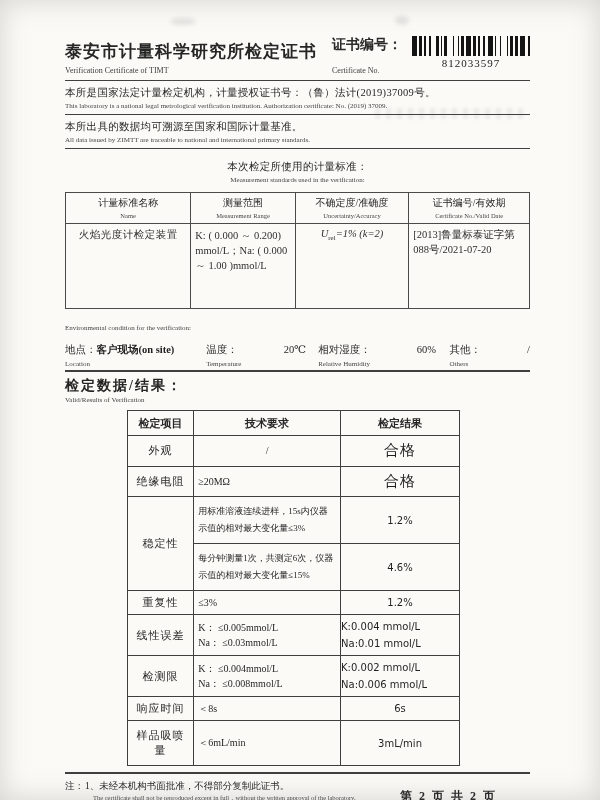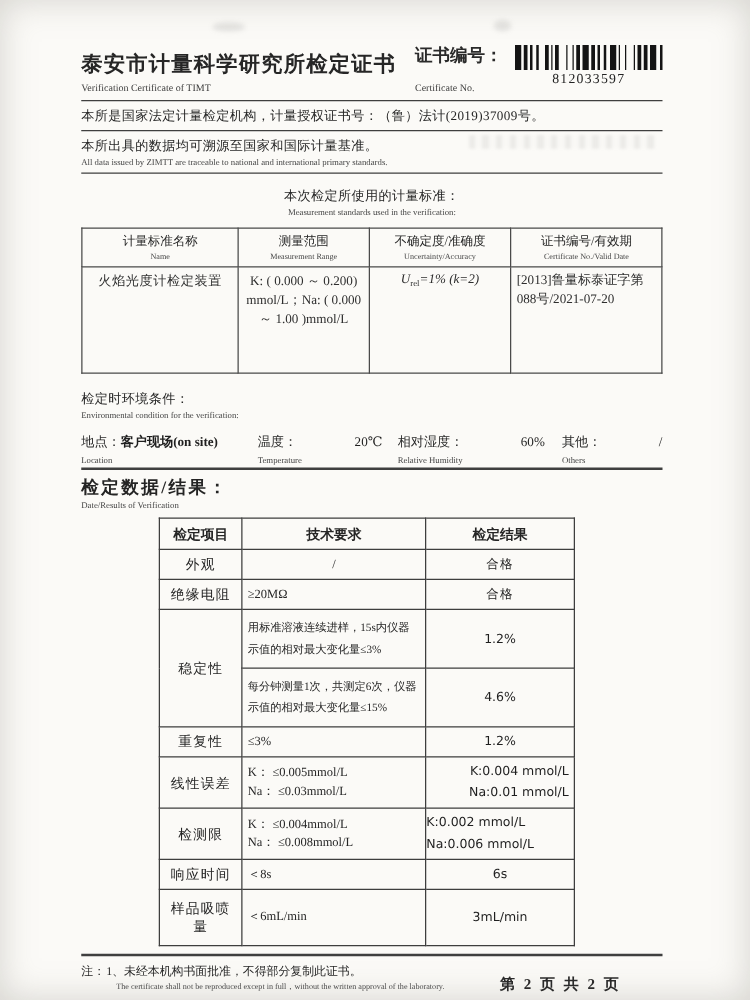--- a/index.html
+++ b/index.html
@@ -45,21 +45,21 @@
   
   .std-head{margin-top:6px;text-align:center;}
   table{border-collapse:collapse;}
   .std-table{width:100%;margin-top:4px;table-layout:fixed;}
   .std-table th,.std-table td{border:1.2px solid #4a4a4a;}
   .std-table th{font-weight:normal;padding:3px 2px 4px 2px;}
   .th-cn{font-size:10px;color:#262626;}
   .th-en{font-size:6.5px;color:#454545;margin-top:2px;}
   .std-table td{vertical-align:top;height:76px;padding:4px 4px;font-size:10.5px;}
   .td-name{text-align:center;font-size:11px;letter-spacing:.5px;}
-  .td-range{text-align:center;font-size:10px;line-height:1.45;}
+  .td-range{font-size:10px;line-height:1.45;}
   .td-unc{text-align:center;font-size:10px;}
   .td-unc i{font-family:"Liberation Serif",serif;}
   .td-unc sub{font-size:7px;}
   .td-cert{font-size:10px;line-height:1.4;}
   
   .env-head{margin-top:8px;}
   .env-row{display:flex;margin-top:7px;margin-bottom:2px;}
   .env-field{}
   .env-field .line1{font-size:10.5px;white-space:nowrap;}
   .env-field .lab{color:#2a2a2a;}
@@ -78,21 +78,21 @@
   .res-table th,.res-table td{border:1.3px solid #3e3e3e;padding:2px 4px;}
   .res-table th{font-size:11px;font-weight:bold;color:#262626;height:20px;}
   .col-item{width:64px;}
   .col-req{width:142px;}
   .col-res{width:115px;}
   .c-item{text-align:center;font-size:11px;color:#262626;letter-spacing:1px;}
   .c-req{font-size:10px;color:#262626;white-space:pre-line;line-height:1.55;}
   .c-req.small{font-size:9px;line-height:1.9;}
   .c-req.center{text-align:center;}
   .c-res{text-align:center;font-family:"DejaVu Sans","Liberation Sans",sans-serif;font-size:10px;color:#1f1f1f;white-space:pre-line;line-height:1.7;}
-  .c-res.cjk{font-family:"Liberation Serif",serif;font-size:10px;letter-spacing:1px;}
+  .c-res.cjk{font-family:"Liberation Serif",serif;font-size:15px;letter-spacing:1px;}
   tr.h21 td{height:19px;}
   tr.h44 td{height:42px;}
   tr.h38 td{height:36px;}
   tr.h40 td{height:40px;}
   
   .bottom-rule{margin-top:6px;}
   .notes-area{display:flex;margin-top:6px;}
   .notes{display:flex;flex:1;}
   .notes-prefix{font-size:9.5px;color:#262626;width:20px;}
   .note-item{margin-bottom:2px;}
@@ -178,20 +178,21 @@
             </div>
           <div class="certno-value">812033597</div>
         </div>
       </div>
     </div>
 
     <hr class="rule" style="margin-top:5px">
 
     <div class="stmt">
       <div class="stmt-cn">本所是国家法定计量检定机构，计量授权证书号：（鲁）法计(2019)37009号。</div>
+      <div class="stmt-en">This laboratory is a national legal metrological verification institution. Authorization certificate: No. (2019) 37009.</div>
     </div>
     <hr class="rule">
 
     <div class="stmt">
       <div class="stmt-cn">本所出具的数据均可溯源至国家和国际计量基准。</div>
       <div class="stmt-en">All data issued by ZIMTT are traceable to national and international primary standards.</div>
     </div>
     <hr class="rule">
 
     <div class="stmt std-head">
@@ -230,21 +231,20 @@
         <td class="td-range">K: ( 0.000 ～ 0.200) mmol/L；Na: ( 0.000 ～ 1.00 )mmol/L</td>
         <td class="td-unc">
           <i>U</i><sub>rel</sub><i>=1% (k=2)</i>
         </td>
         <td class="td-cert">[2013]鲁量标泰证字第088号/2021-07-20</td>
       </tr>
     </tbody>
       </table>
 
     <div class="stmt env-head">
-      <div class="stmt-cn">检定时环境条件：</div>
       <div class="stmt-en">Environmental condition for the verification:</div>
     </div>
 
     <div class="env-row">
       <div class="env-field env-f1">
         <div class="line1"><span class="lab">地点：</span><span class="val">客户现场(on site)</span></div>
         <div class="line2">Location</div>
       </div>
       <div class="env-field env-f2">
         <div class="line1"><span class="lab">温度：</span><span class="val norm">20℃</span></div>
@@ -257,21 +257,21 @@
       <div class="env-field env-f4">
         <div class="line1"><span class="lab">其他：</span><span class="val norm">/</span></div>
         <div class="line2">Others</div>
       </div>
     </div>
 
     <hr class="rule thick">
 
     <div class="res-head">
       <div class="hcn">检定数据/结果：</div>
-      <div class="hen">Date/Results of Verification</div>
+      <div class="hen">Valid/Results of Verification</div>
     </div>
 
     <table class="res-table">
       <colgroup>
           <col class="col-item">
           <col class="col-req">
           <col class="col-res">
         </colgroup>
       <tbody>
           <tr>
@@ -300,21 +300,21 @@
       </tr>
       <tr class="h21">
         <td class="c-item">重复性</td>
         <td class="c-req">≤3%</td>
         <td class="c-res">1.2%</td>
       </tr>
       <tr class="h38">
         <td class="c-item">线性误差</td>
         <td class="c-req">K： ≤0.005mmol/L
 Na： ≤0.03mmol/L</td>
-        <td class="c-res" style="text-align:right;padding-left:12px">K:0.004 mmol/L
+        <td class="c-res" style="text-align:left;padding-left:0">K:0.004 mmol/L
 Na:0.01 mmol/L</td>
       </tr>
       <tr class="h38">
         <td class="c-item">检测限</td>
         <td class="c-req">K： ≤0.004mmol/L
 Na： ≤0.008mmol/L</td>
         <td class="c-res" style="text-align:left;padding-left:0">K:0.002 mmol/L
 Na:0.006 mmol/L</td>
       </tr>
       <tr class="h21">

